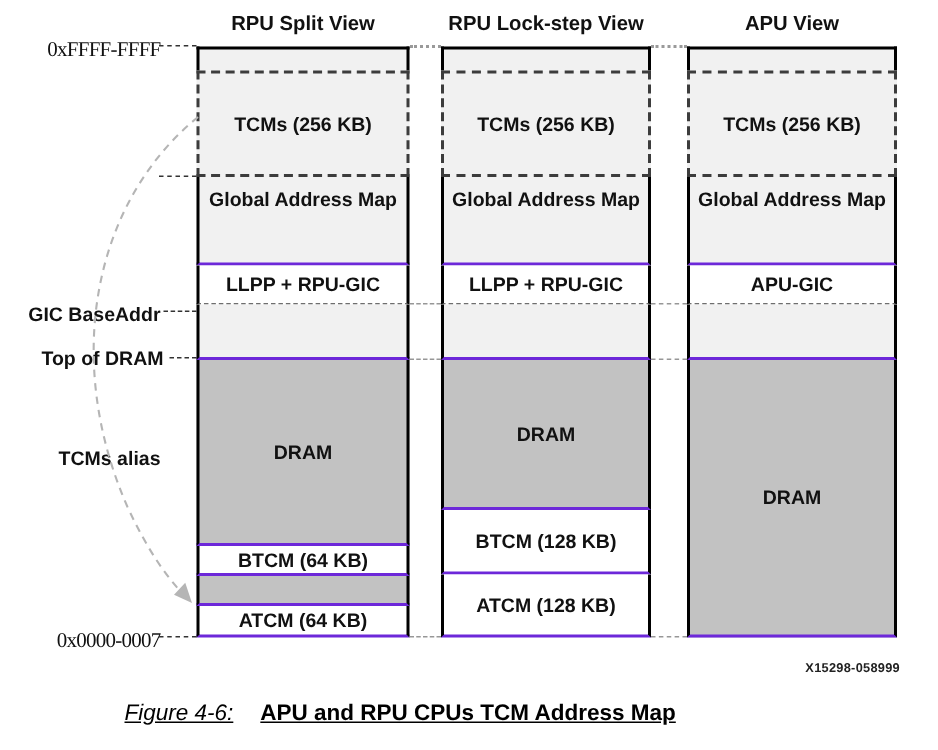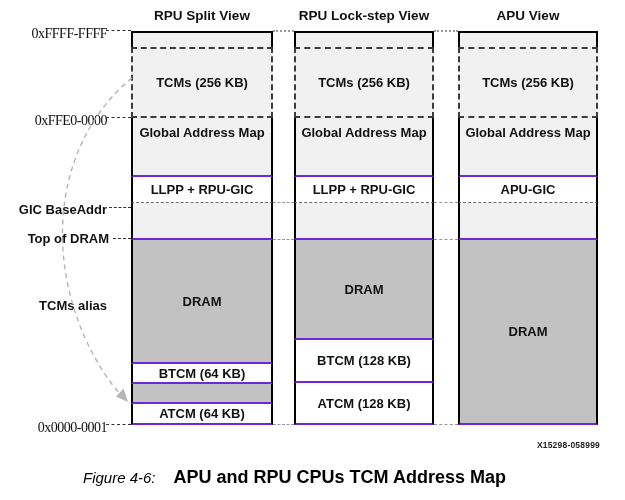--- a/index.html
+++ b/index.html
@@ -36,23 +36,23 @@
     font-family:Liberation Serif, serif;
     font-weight:normal;font-size:14px;letter-spacing:-0.5px;
   }
   
   .leader{position:absolute;height:0;border-top:1.5px dashed #333;}
   .connector{position:absolute;height:0;border-top:1.5px dashed #979797;}
   .connector-dot{position:absolute;height:0;border-top:2px dotted #9a9a9a;}
   
   #alias-arrow{position:absolute;left:0;top:0;pointer-events:none;}
   
-  #caption{position:absolute;top:467px;left:83px;display:flex;align-items:baseline;color:#000;}
+  #caption{position:absolute;top:467px;left:83px;display:flex;align-items:baseline;color:#000;text-decoration:underline;}
   #caption .cap-label{font-style:italic;font-size:15px;margin-right:18px;}
-  #caption .cap-title{font-weight:bold;font-size:18px;}
+  #caption .cap-title{font-weight:bold;font-size:15px;}
   #watermark{
     position:absolute;top:440px;right:25px;font-size:8.5px;font-weight:bold;color:#222;
     letter-spacing:0.2px;
   }
 </style>
 </head>
 <body>
 
 <div id="stage">
 
@@ -86,25 +86,24 @@
   <div class="col" style="left:458px;width:140px;">
     <div class="seg bg-light b-lr b-top" style="height:16px;"></div>
     <div class="seg bg-light b-dash" style="height:71px;">TCMs (256 KB)</div>
     <div class="seg bg-light b-lr b-bot seg-top-align" style="height:59px;">Global Address Map</div>
     <div class="seg bg-white b-lr gic-line" style="height:26px;text-align:right;">APU-GIC</div>
     <div class="seg bg-light b-lr b-bot" style="height:37px;"></div>
     <div class="seg bg-dram b-lr b-bot" style="height:185px;">DRAM</div>
   </div>
 
   <div class="left-label mono" style="top:26px;">0xFFFF-FFFF</div>
-  <div class="left-label mono" style="top:113px;">0xFFE0-0000</div>
   <div class="left-label" style="top:202px;">GIC BaseAddr</div>
   <div class="left-label" style="top:231px;width:109px;">Top of DRAM</div>
   <div class="left-label" style="top:298px;">TCMs alias</div>
-  <div class="left-label mono" style="top:420px;">0x0000-0001</div>
+  <div class="left-label mono" style="top:420px;">0x0000-0007</div>
 
   <div class="leader" style="left:106px;top:30px;width:25px;"></div>
   <div class="leader" style="left:106px;top:117px;width:25px;"></div>
   <div class="leader" style="left:109px;top:207px;width:22px;"></div>
   <div class="leader" style="left:113px;top:238px;width:18px;"></div>
   <div class="leader" style="left:106px;top:424px;width:25px;"></div>
 
   <div class="connector-dot" style="left:273px;top:30px;width:21px;"></div>
   <div class="connector-dot" style="left:434px;top:30px;width:24px;"></div>
   <div class="connector" style="left:273px;top:202px;width:21px;"></div>

